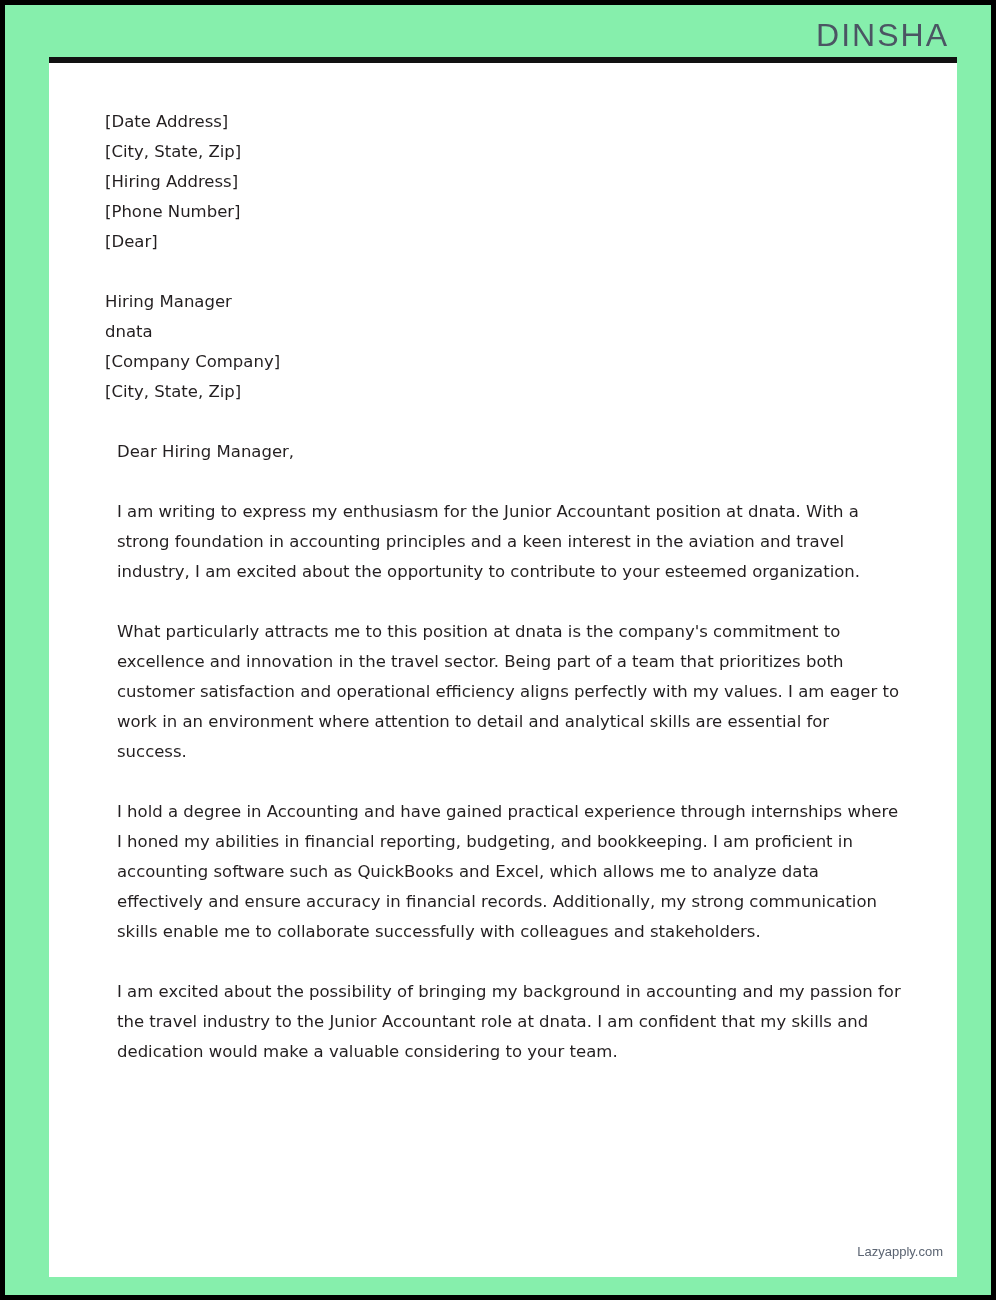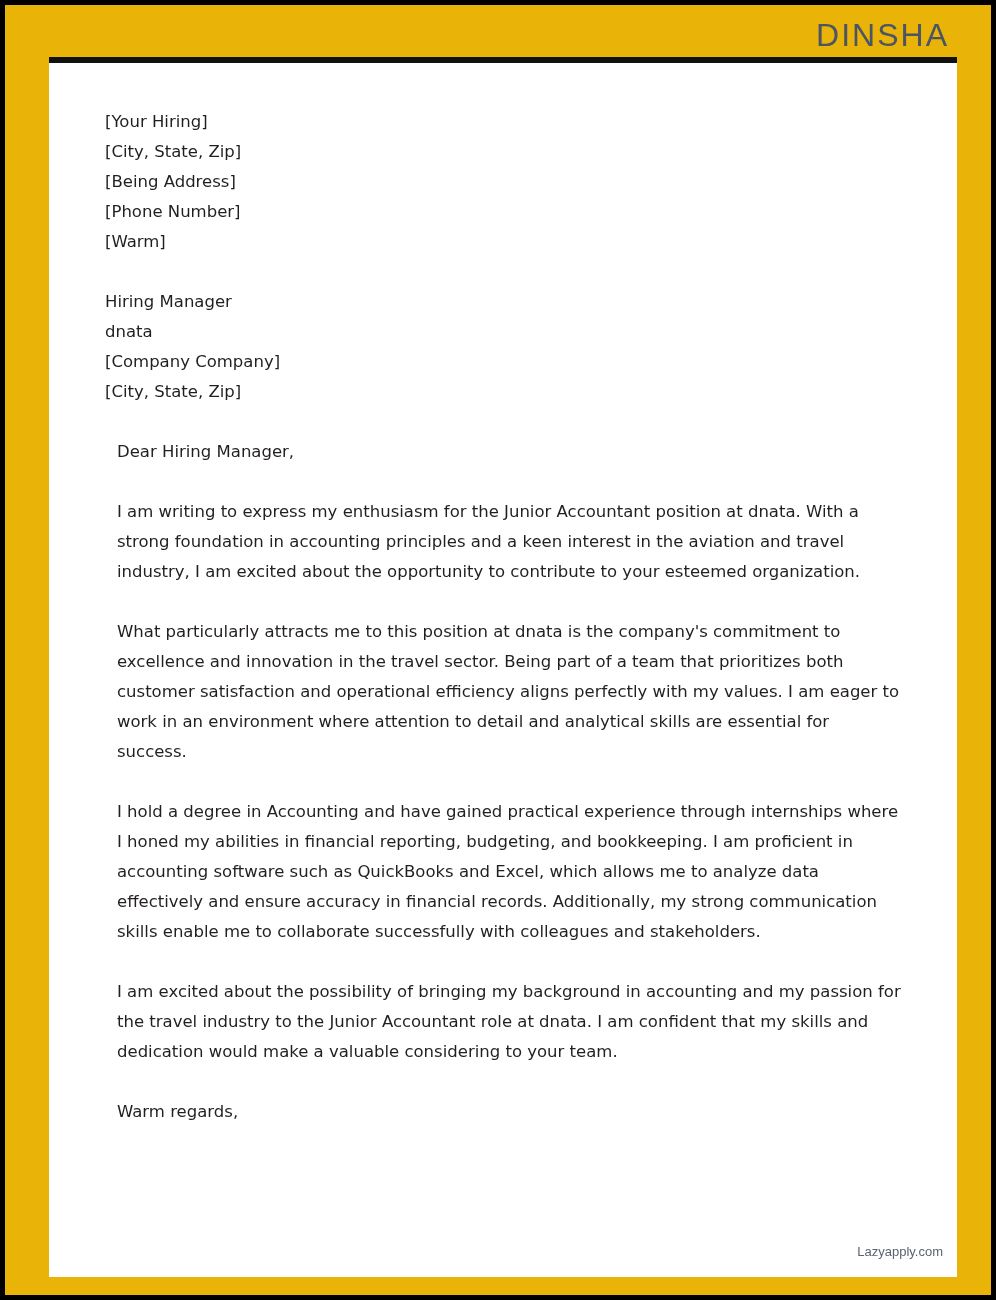--- a/index.html
+++ b/index.html
@@ -7,21 +7,21 @@
     padding: 0;
     background: #ffffff;
   }
   body {
     font-family: "DejaVu Sans", sans-serif;
   }
   .page {
     position: relative;
     width: 996px;
     height: 1300px;
-    background: #eab308;
+    background: #86efac;
     box-sizing: border-box;
     border: 5px solid #000000;
     overflow: hidden;
   }
   .brand {
     position: absolute;
     top: 12px;
     right: 42px;
     font-size: 32px;
     letter-spacing: 2px;
@@ -74,45 +74,44 @@
 <body>
 
 <div class="page">
 
   <div class="brand">DINSHA</div>
 
   <div class="letter">
     <div class="letter-inner">
 
       <div class="blk">
-        <div class="ln">[Your Hiring]</div>
+        <div class="ln">[Date Address]</div>
         <div class="ln">[City, State, Zip]</div>
-        <div class="ln">[Being Address]</div>
+        <div class="ln">[Hiring Address]</div>
         <div class="ln">[Phone Number]</div>
-        <div class="ln">[Warm]</div>
+        <div class="ln">[Dear]</div>
       </div>
 
       <div class="gap"></div>
 
       <div class="blk">
         <div class="ln">Hiring Manager</div>
         <div class="ln">dnata</div>
         <div class="ln">[Company Company]</div>
         <div class="ln">[City, State, Zip]</div>
       </div>
 
       <div class="gap"></div>
 
       <p class="para">Dear Hiring Manager,</p>
 
       <p class="para">I am writing to express my enthusiasm for the Junior Accountant position at dnata. With a strong foundation in accounting principles and a keen interest in the aviation and travel industry, I am excited about the opportunity to contribute to your esteemed organization.</p>
       <p class="para">What particularly attracts me to this position at dnata is the company's commitment to excellence and innovation in the travel sector. Being part of a team that prioritizes both customer satisfaction and operational efficiency aligns perfectly with my values. I am eager to work in an environment where attention to detail and analytical skills are essential for success.</p>
       <p class="para">I hold a degree in Accounting and have gained practical experience through internships where I honed my abilities in financial reporting, budgeting, and bookkeeping. I am proficient in accounting software such as QuickBooks and Excel, which allows me to analyze data effectively and ensure accuracy in financial records. Additionally, my strong communication skills enable me to collaborate successfully with colleagues and stakeholders.</p>
       <p class="para">I am excited about the possibility of bringing my background in accounting and my passion for the travel industry to the Junior Accountant role at dnata. I am confident that my skills and dedication would make a valuable considering to your team.</p>
 
-      <p class="para">Warm regards,</p>
 
     </div>
   </div>
 
   <div class="footer-note">Lazyapply.com</div>
 
 </div>
 
 </body></html>

